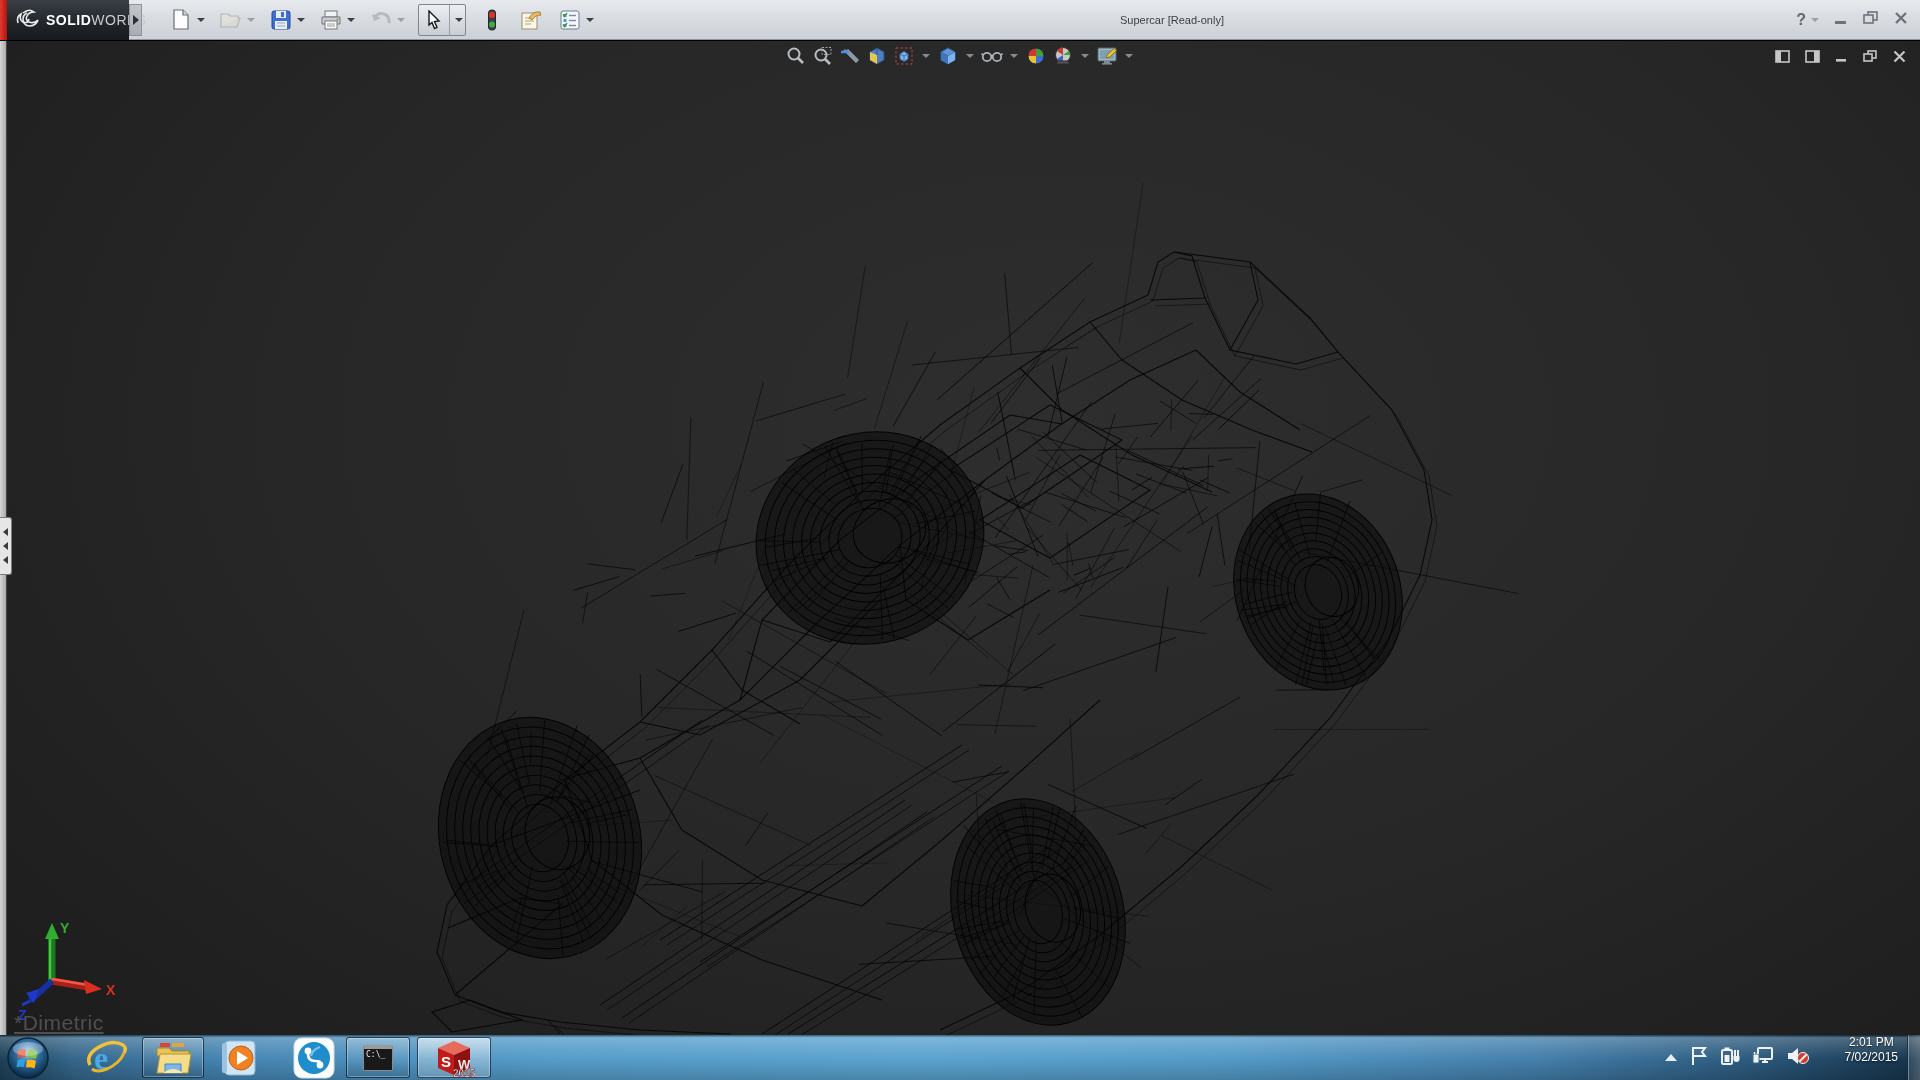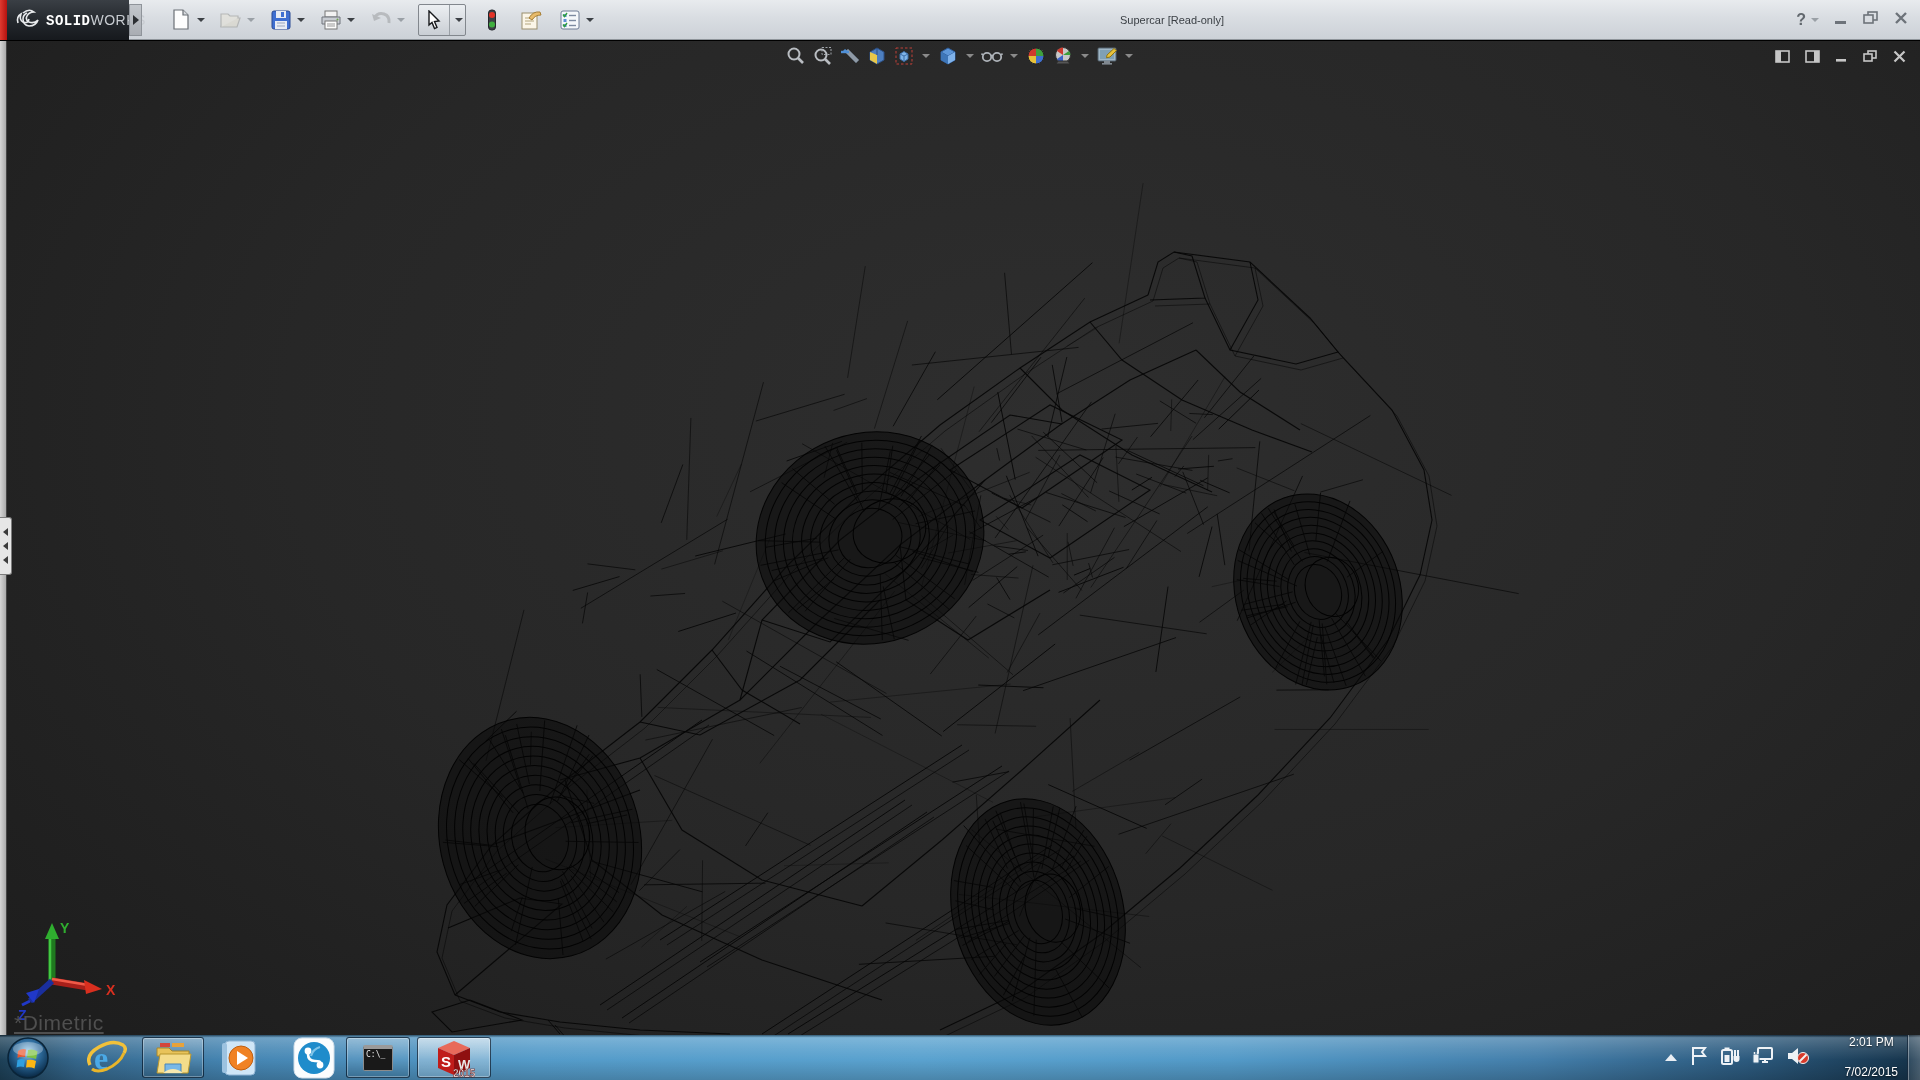--- a/index.html
+++ b/index.html
@@ -10,21 +10,21 @@
   
   #titlebar { position:absolute; left:0; top:0; width:1920px; height:40px;
     background:linear-gradient(180deg,#e8ebee 0%,#d9dde2 45%,#ccd1d7 100%);
     border-bottom:1px solid #8f959b; }
   #red-strip { position:absolute; left:0; top:0; width:7px; height:40px;
     background:linear-gradient(90deg,#e03a30,#b5120f); }
   #brand-block { position:absolute; left:7px; top:0; width:122px; height:40px;
     background:linear-gradient(180deg,#3a3f45 0%,#23272c 55%,#16191d 100%);
     display:flex; align-items:center; padding-left:8px; gap:5px; }
   #brand-text { color:#fff; font-size:14px; letter-spacing:.5px; }
-  #brand-text .bold { font-weight:bold; color:#ffffff;font-family:Liberation Mono, monospace; }
+  #brand-text .bold { font-weight:bold; color:#ffffff; }
   #brand-text .light { font-weight:normal; color:#c7cbd0; }
   #brand-expander { position:absolute; left:129px; top:4px; width:13px; height:32px;
     background:linear-gradient(180deg,#c3c7cc,#a9adb3); border:1px solid #8f949a;
     display:flex; align-items:center; justify-content:center; }
   .tri-right { width:0; height:0; border-left:6px solid #2c2f33;
     border-top:5px solid transparent; border-bottom:5px solid transparent; }
 
   #main-toolbar { position:absolute; left:168px; top:0; height:40px;
     display:flex; align-items:center; gap:4px; }
   .tool-group { display:flex; align-items:center; margin-right:9px; }
@@ -85,21 +85,21 @@
   .tb-item { position:absolute; top:2px; height:41px; display:flex;
     align-items:center; justify-content:center; }
   .tb-btn { border:1px solid rgba(5,25,45,.75); border-radius:3px;
     background:linear-gradient(180deg, rgba(255,255,255,.25), rgba(255,255,255,.08) 50%, rgba(0,0,0,.08));
     box-shadow:inset 0 0 0 1px rgba(255,255,255,.30); }
   .tb-btn.active { background:linear-gradient(180deg, rgba(255,255,255,.60), rgba(255,255,255,.30) 55%, rgba(255,255,255,.18)); }
   #tray { position:absolute; right:110px; top:0; height:45px;
     display:flex; align-items:center; gap:12px; }
   #clock { position:absolute; right:22px; top:0; height:45px; color:#fff;
     font-size:12px; text-align:center; display:flex; flex-direction:column;
-    justify-content:space-between; line-height:15px; text-shadow:0 1px 2px rgba(0,0,0,.7); }
+    justify-content:flex-start; line-height:15px; text-shadow:0 1px 2px rgba(0,0,0,.7); }
   #show-desktop { position:absolute; right:0; top:0; width:13px; height:45px;
     background:linear-gradient(90deg, rgba(255,255,255,.10), rgba(255,255,255,.22));
     border-left:1px solid rgba(10,30,50,.8);
     box-shadow:inset 1px 0 0 rgba(255,255,255,.35); }
   #cmd-face { width:30px; height:26px; background:#191919; border:1px solid #8b8b8b;
     border-top:4px solid #9a9a9a; border-radius:2px; color:#e8e8e8;
     font-family:"DejaVu Sans Mono", monospace; font-size:8px; padding:1px 2px; }
 </style>
 </head>
 <body class="nosel">

